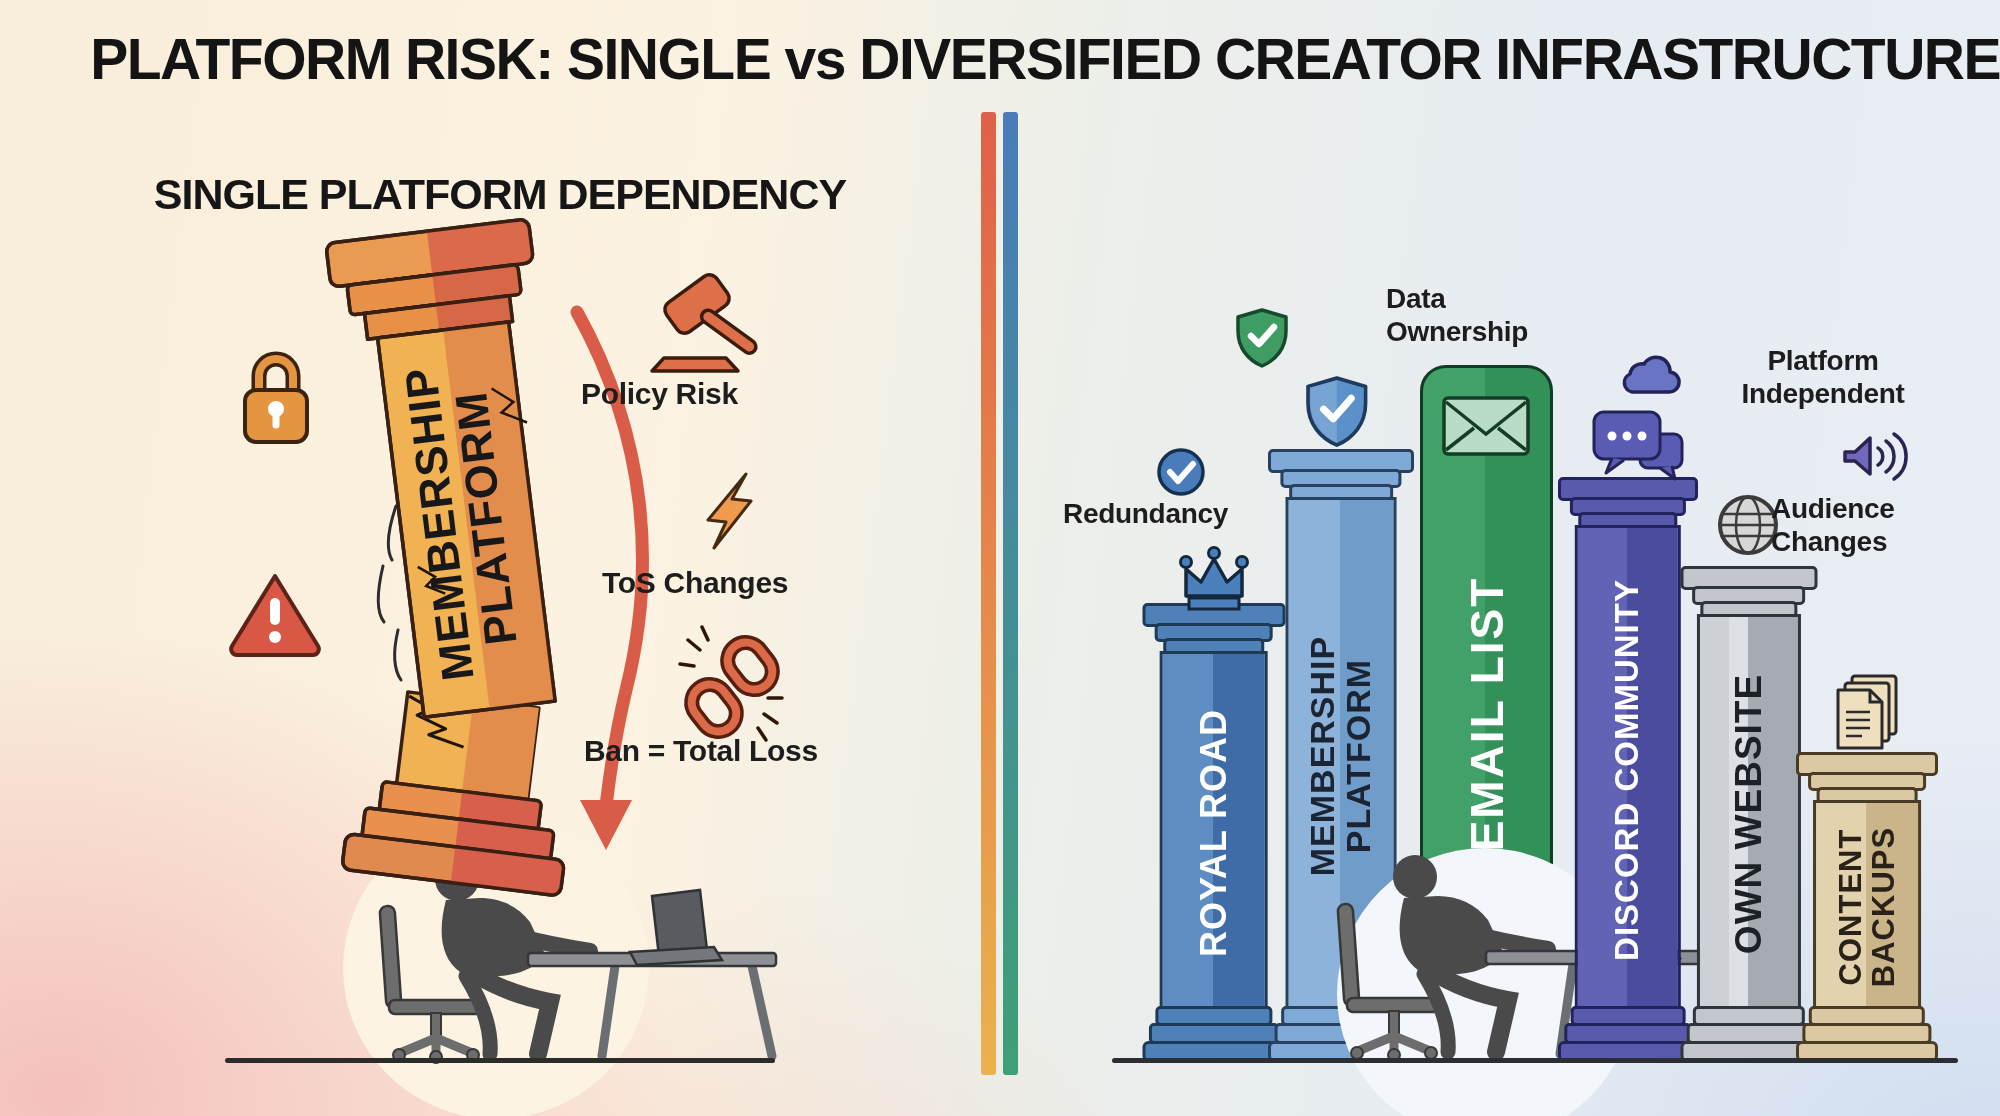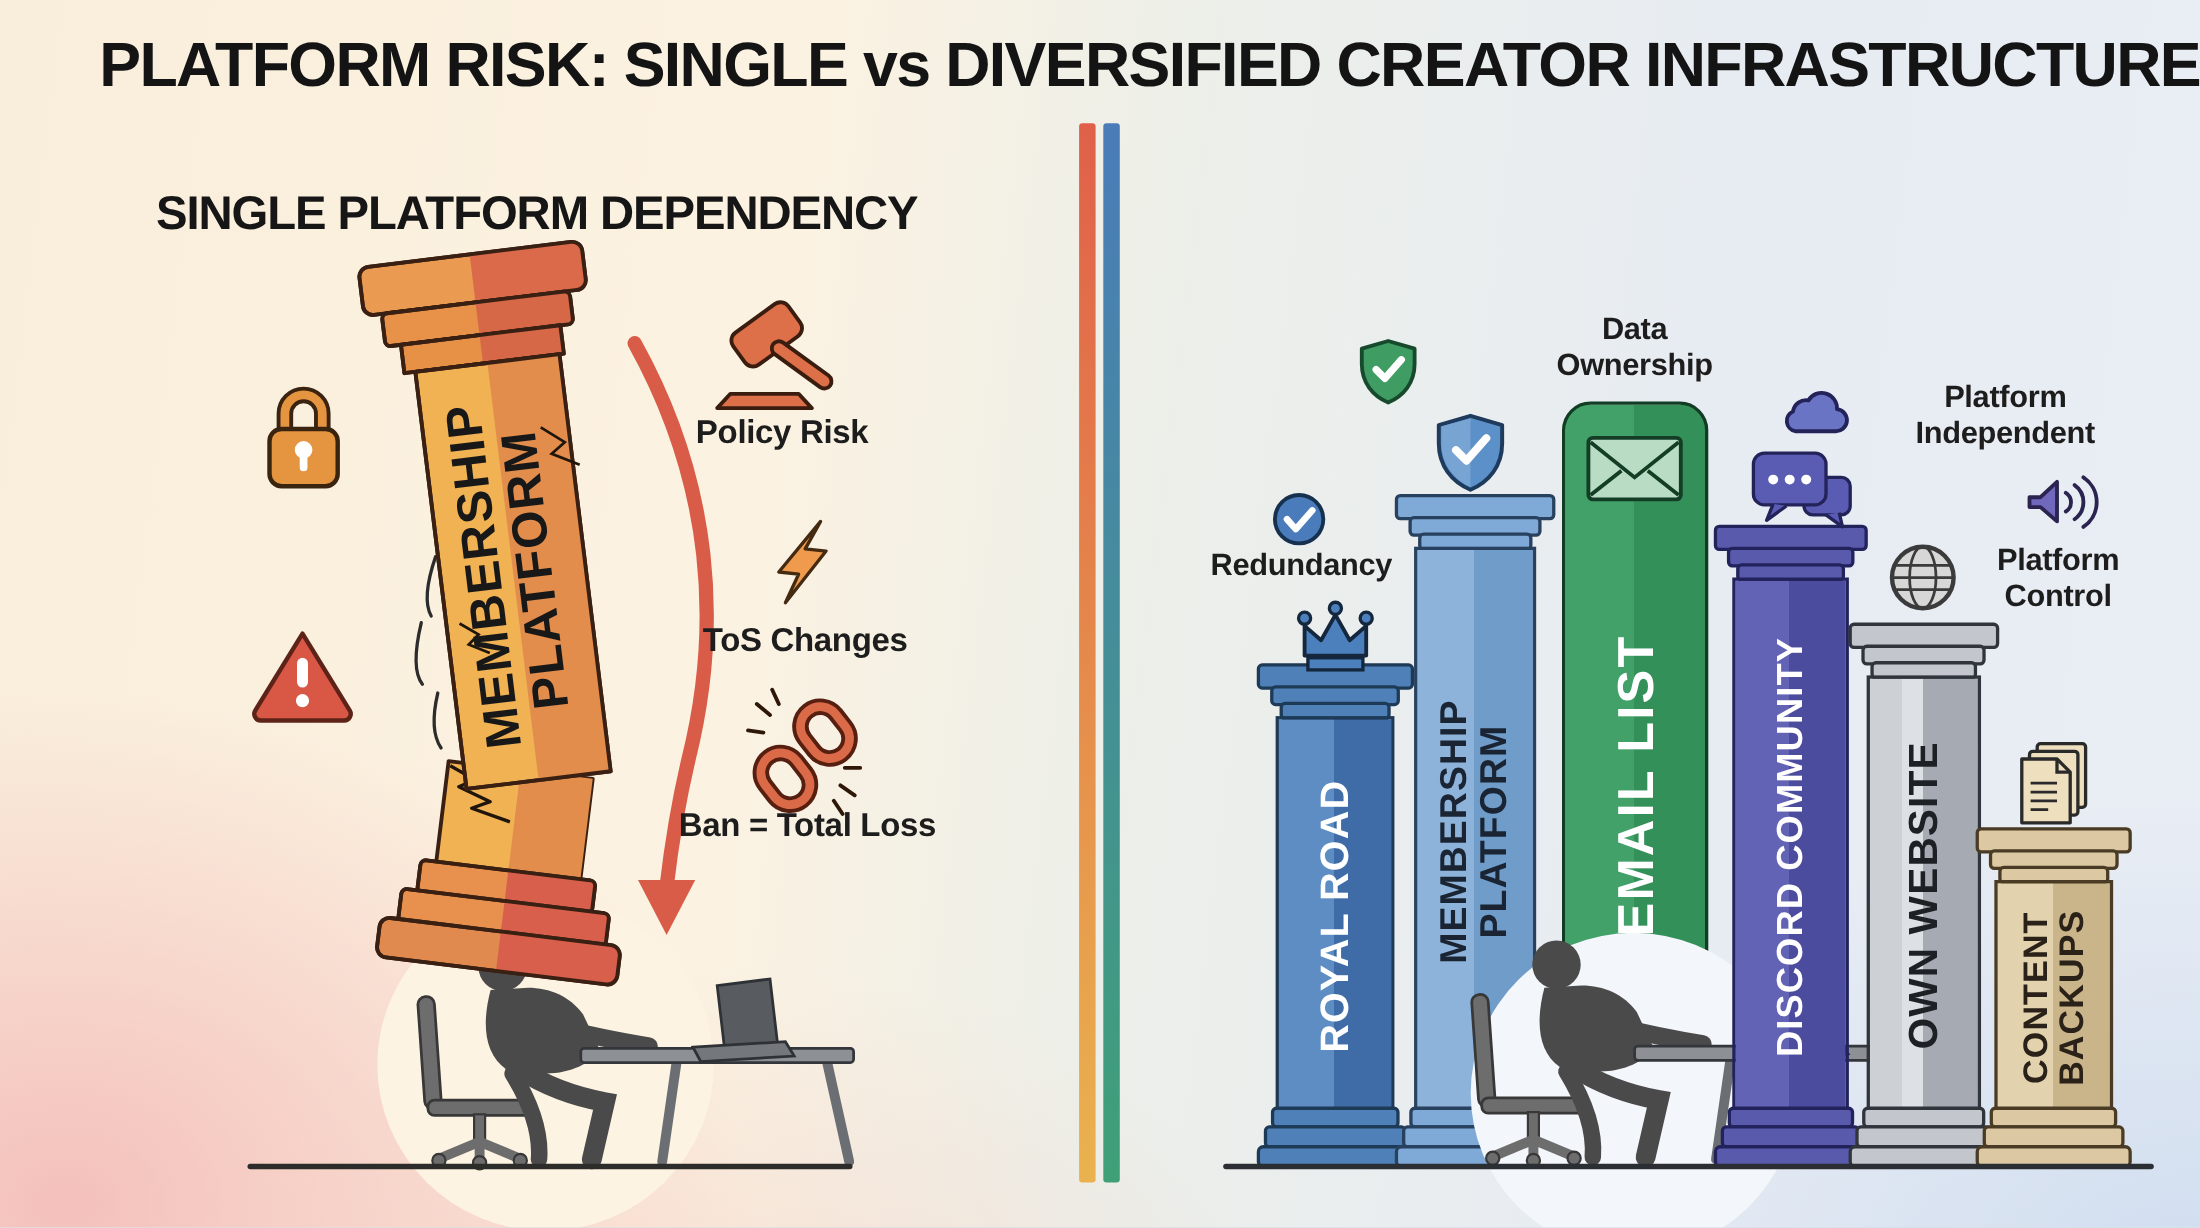--- a/index.html
+++ b/index.html
@@ -9,29 +9,29 @@
     background:
       radial-gradient(1000px 750px at 3% 98%, rgba(243,184,182,.85), rgba(243,184,182,0) 62%),
       radial-gradient(820px 620px at 34% 112%, rgba(246,210,198,.55), rgba(246,210,198,0) 60%),
       radial-gradient(900px 700px at 100% 106%, rgba(198,215,238,.75), rgba(198,215,238,0) 65%),
       linear-gradient(97deg, #f9eedb 0%, #fcf2e1 34%, #ecefe9 52%, #e7ecf3 75%, #e9edf4 100%);
   }
   .title{position:absolute; top:26px; left:0; width:100%; text-align:right;
     font-size:57px; font-weight:800; letter-spacing:-1.5px; color:#141414;}
   .panel-heading{position:absolute; top:170px; width:800px; text-align:center;
     font-size:43px; font-weight:800; letter-spacing:-1px; color:#161616;}
-  .heading-left{left:88px;}
+  .heading-left{left:100px;}
   .heading-right{left:1101px;}
 
   .divider-bar{position:absolute; top:112px; height:963px; width:15px; border-radius:3px;}
   .divider-warm{left:981px; background:linear-gradient(180deg,#e06049,#eab24e);}
   .divider-cool{left:1003px; background:linear-gradient(180deg,#4a7cb9,#3fa077);}
 
   .lbl{position:absolute; font-size:30px; font-weight:600; color:#1d1d1d;
-    text-align:center; line-height:1.18; letter-spacing:-.3px;}
+    text-align:left; line-height:1.18; letter-spacing:-.3px;}
 
   svg{position:absolute; overflow:visible;}
   #left-scene{left:0; top:0; width:2000px; height:1116px;}
   #right-icons{left:0; top:0; width:2000px; height:1116px; pointer-events:none;}
   #right-person{left:1330px; top:840px; width:420px; height:250px;}
 
   .glow-right{position:absolute; left:1337px; top:848px; width:296px; height:292px;
     border-radius:50%; background:#f3f7fb;}
 
   .pillar{position:absolute;}
@@ -330,18 +330,18 @@
         <path d="M1838,690 h32 l12,12 v46 h-44 z" fill="#eedfbe" stroke="#2a2a2a" stroke-width="3" stroke-linejoin="round"></path>
         <path d="M1870,690 v12 h12" fill="none" stroke="#2a2a2a" stroke-width="3"></path>
         <path d="M1846,712 h24 M1846,720 h24 M1846,728 h24 M1846,736 h16" stroke="#2a2a2a" stroke-width="2.5"></path>
       </g>
     </g>
   </svg>
 
   <div class="lbl" style="left:1063px; top:497px; width:240px; font-size:28px;">Redundancy</div>
   <div class="lbl" style="left:1386px; top:282px; width:200px; font-size:28px;">Data Ownership</div>
   <div class="lbl" style="left:1683px; top:344px; width:280px; font-size:28px; text-align:center;">Platform Independent</div>
-  <div class="lbl" style="left:1771px; top:492px; width:200px; font-size:28px;">Platform Control</div>
+  <div class="lbl" style="left:1771px; top:492px; width:200px; font-size:28px;">Audience Changes</div>
 
   <div class="floor floor-left"></div>
   <div class="floor floor-right"></div>
 
 </div>
 
 </body></html>

